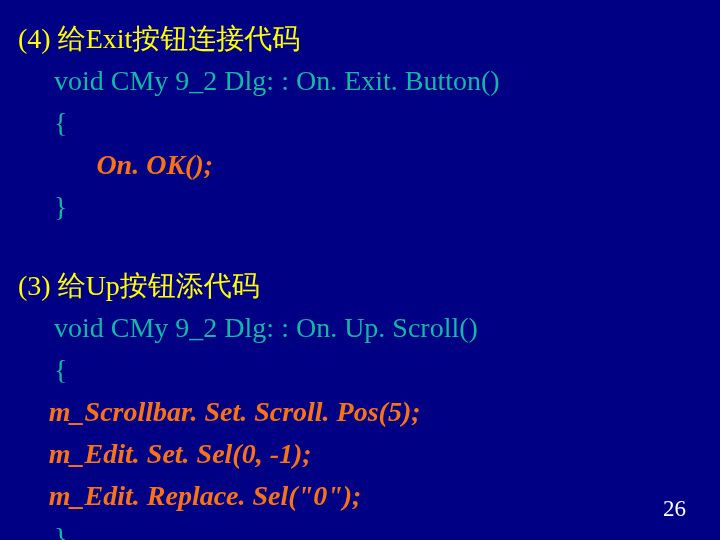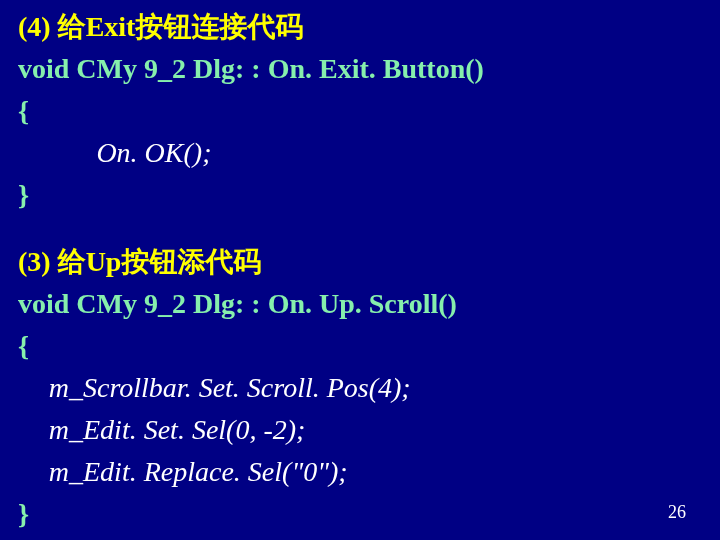--- a/index.html
+++ b/index.html
@@ -13,58 +13,60 @@
     background: #000084;
     font-family: "SimSun", "NSimSun", "FangSong", serif;
     font-size: 28px;
     line-height: 1.5;
     padding: 6px 18px 0 18px;
     box-sizing: border-box;
     position: relative;
   }
   .heading {
     color: #ffff00;
-    font-weight: bold;
+    font-weight: normal;
+    margin-top: 12px;
   }
   .code-line {
-    color: #86efac;
-    font-weight: bold;
+    color: #14b8a6;
+    font-weight: normal;
+    margin-left: 36px;
   }
   .code-call {
-    color: #ffffff;
+    color: #f97316;
     font-style: italic;
-    font-weight: normal;
+    font-weight: bold;
   }
   .indent1 { padding-left: 2.8em; }
   .indent2 { padding-left: 1.1em; }
   .blank { height: 0.9em; }
   .pagenum {
     position: absolute;
     right: 34px;
     bottom: 14px;
     color: #ffffff;
     font-family: "Times New Roman", serif;
-    font-size: 18px;
+    font-size: 23px;
     font-style: normal;
     font-weight: normal;
     text-align: right;
   }
 </style>
 </head>
 <body>
 
 <div class="heading">(4) 给Exit按钮连接代码</div>
 <div class="code-line">void CMy 9_2 Dlg: : On. Exit. Button()</div>
 <div class="code-line">{</div>
 <div class="code-call indent1">On. OK();</div>
 <div class="code-line">}</div>
 
 <div class="blank"></div>
 
 <div class="heading">(3) 给Up按钮添代码</div>
 <div class="code-line">void CMy 9_2 Dlg: : On. Up. Scroll()</div>
 <div class="code-line">{</div>
-<div class="code-call indent2">m_Scrollbar. Set. Scroll. Pos(4);</div>
-<div class="code-call indent2">m_Edit. Set. Sel(0, -2);</div>
+<div class="code-call indent2">m_Scrollbar. Set. Scroll. Pos(5);</div>
+<div class="code-call indent2">m_Edit. Set. Sel(0, -1);</div>
 <div class="code-call indent2">m_Edit. Replace. Sel("0");</div>
 <div class="code-line">}</div>
 
 <div class="pagenum">26</div>
 
 </body></html>

